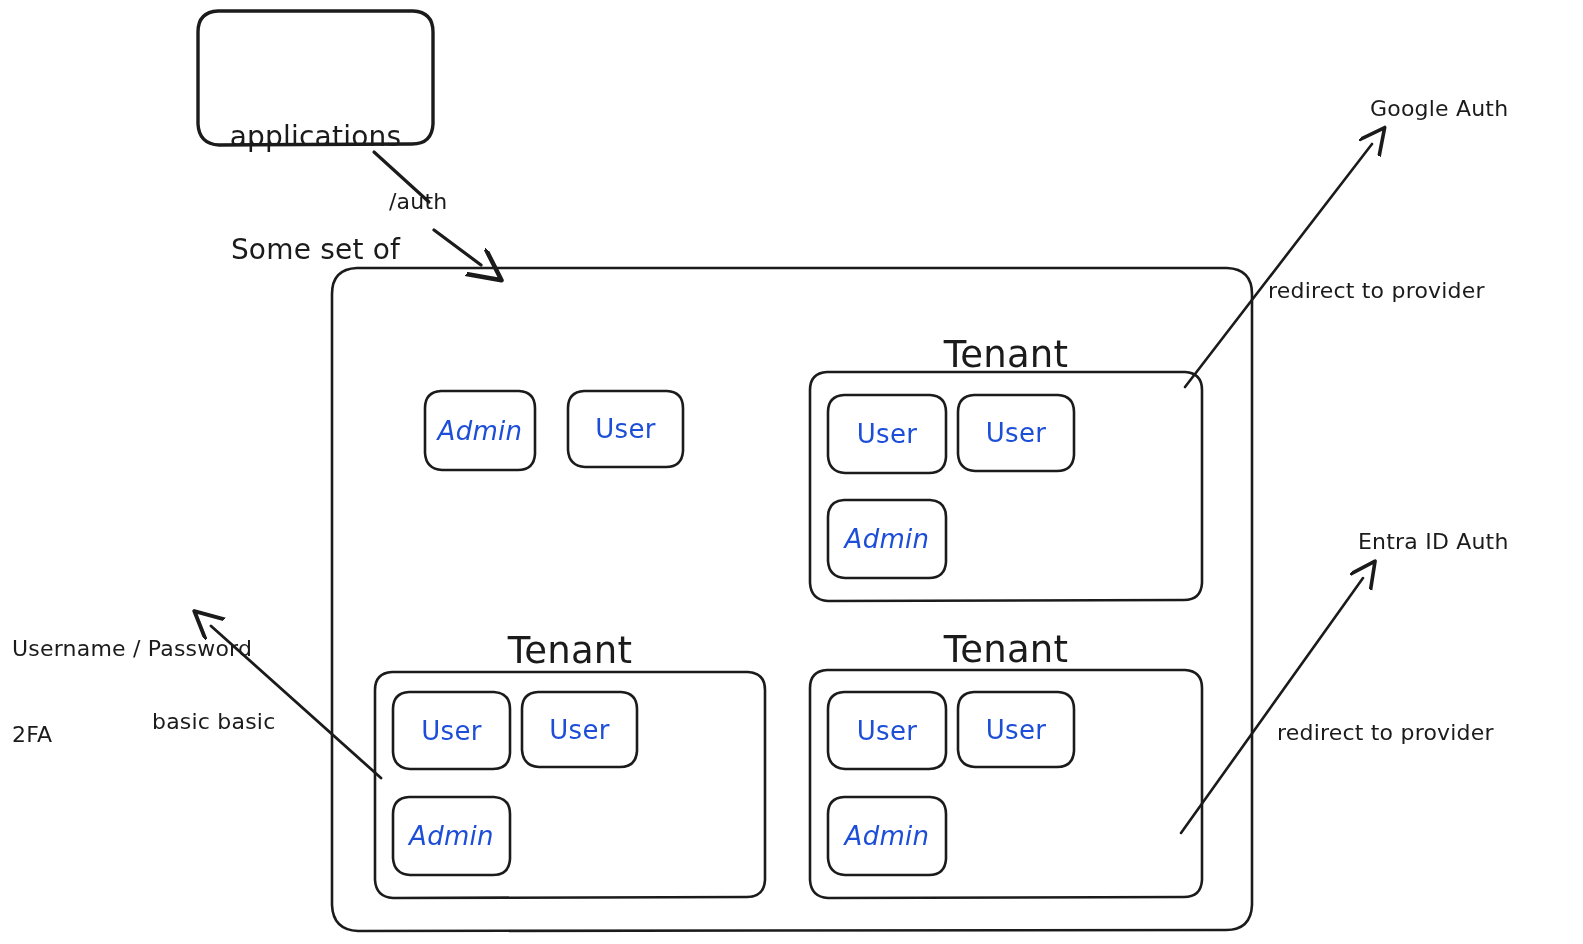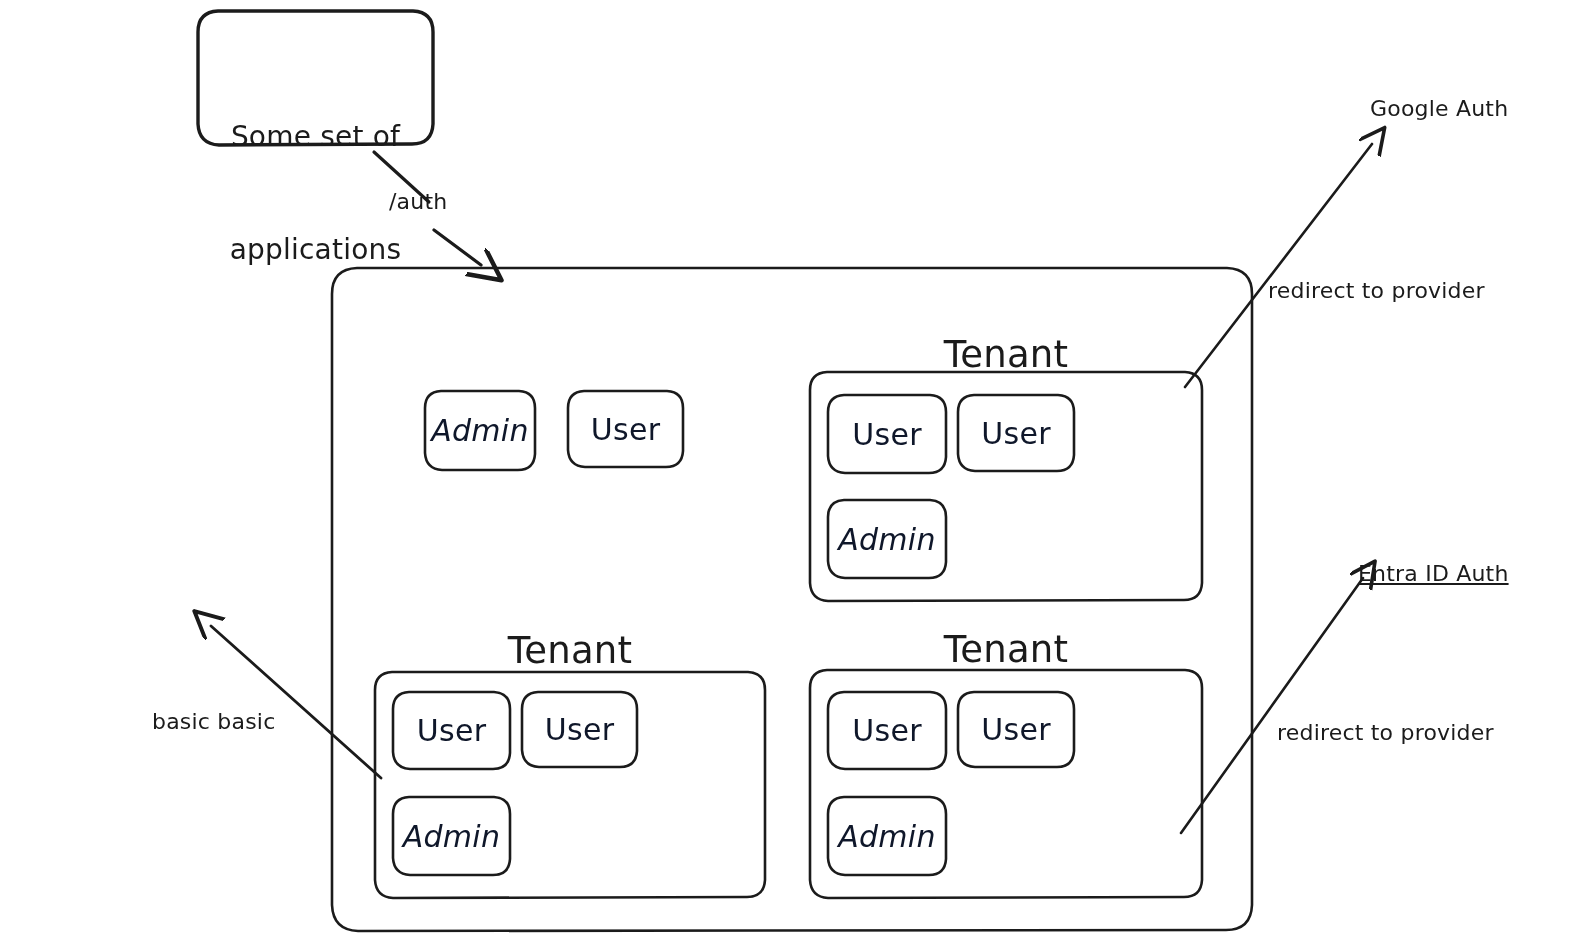--- a/index.html
+++ b/index.html
@@ -40,22 +40,22 @@
     font-style: italic;
     text-align: center;
   }
   .node-label.plain { font-style: normal; border-radius: 27px; }
   .box-text {
     position: absolute;
     display: flex;
     align-items: center;
     justify-content: center;
     text-align: center;
-    color: #0f172a;
-    font-size: 30px;
+    color: #1d4ed8;
+    font-size: 26px;
     letter-spacing: 0.3px;
   }
   .app-text {
     font-size: 28px;
     line-height: 1.35;
     font-style: normal;
   }
   .tenant-cap {
     font-size: 37px;
     text-align: center;
@@ -143,22 +143,22 @@
     <g>
       <path d="M1181,833 L1363,578" fill="none" stroke="#1b1b1b" stroke-width="2.6" stroke-linecap="round" marker-end="url(#ah)"></path>
     </g>
 
     <g>
       <path d="M381,778 L211,626" fill="none" stroke="#1b1b1b" stroke-width="2.8" stroke-linecap="round" marker-end="url(#ah)"></path>
     </g>
   </svg>
 
   <div class="lbl app-text" style="left:198px; top:42px; width:235px; text-align:center;">
+    <div>applications</div>
     <div>Some set of</div>
-    <div>applications</div>
   </div>
 
   <div class="box-text node-label" style="left:425px; top:391px; width:110px; height:79px;">Admin</div>
   <div class="box-text node-label plain" style="left:568px; top:391px; width:115px; height:76px;">User</div>
 
   <div class="lbl tenant-cap" style="left:810px; top:331px; width:392px;">Tenant</div>
   <div class="box-text node-label plain" style="left:828px; top:395px; width:118px; height:78px;">User</div>
   <div class="box-text node-label plain" style="left:958px; top:395px; width:116px; height:76px;">User</div>
   <div class="box-text node-label" style="left:828px; top:500px; width:118px; height:78px;">Admin</div>
 
@@ -170,20 +170,22 @@
   <div class="lbl tenant-cap" style="left:810px; top:626px; width:392px;">Tenant</div>
   <div class="box-text node-label plain" style="left:828px; top:692px; width:118px; height:77px;">User</div>
   <div class="box-text node-label plain" style="left:958px; top:692px; width:116px; height:75px;">User</div>
   <div class="box-text node-label" style="left:828px; top:797px; width:118px; height:78px;">Admin</div>
 
   <div class="lbl edge-label" style="left:389px; top:188px;">/auth</div>
 
   <div class="lbl edge-label" style="left:1370px; top:95px;">Google Auth</div>
   <div class="lbl edge-label" style="left:1268px; top:277px;">redirect to provider</div>
 
-  <div class="lbl edge-label" style="left:1358px; top:560px;text-decoration:underline;">Entra ID Auth</div>
+  <div class="lbl edge-label" style="left:1358px; top:528px;">Entra ID Auth</div>
   <div class="lbl edge-label" style="left:1277px; top:719px;">redirect to provider</div>
 
   <div class="lbl edge-label two-line" style="left:12px; top:578px;">
+    <div>Username / Password</div>
+    <div>2FA</div>
   </div>
   <div class="lbl edge-label" style="left:152px; top:708px;">basic basic</div>
 
 </div>
 
 </body></html>

